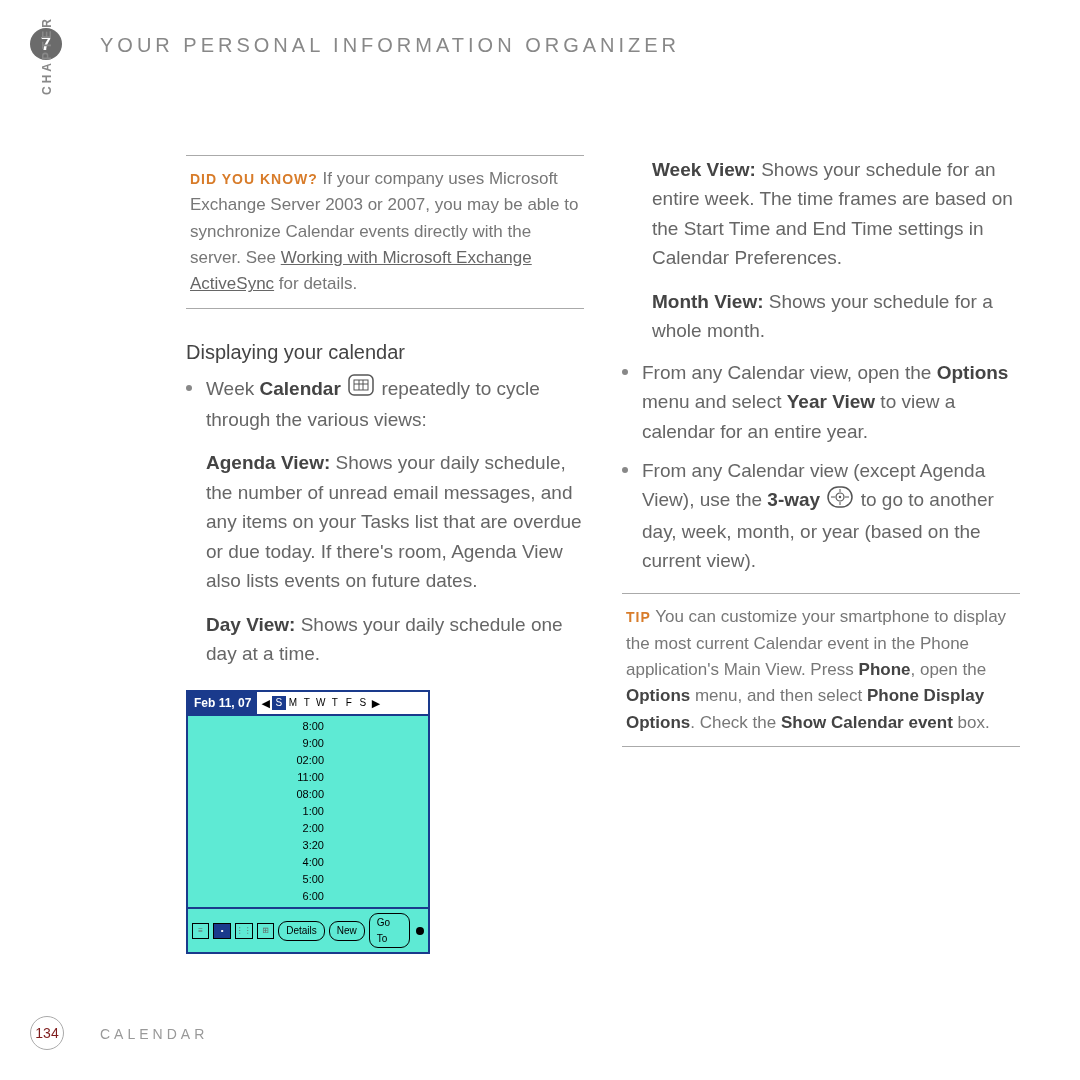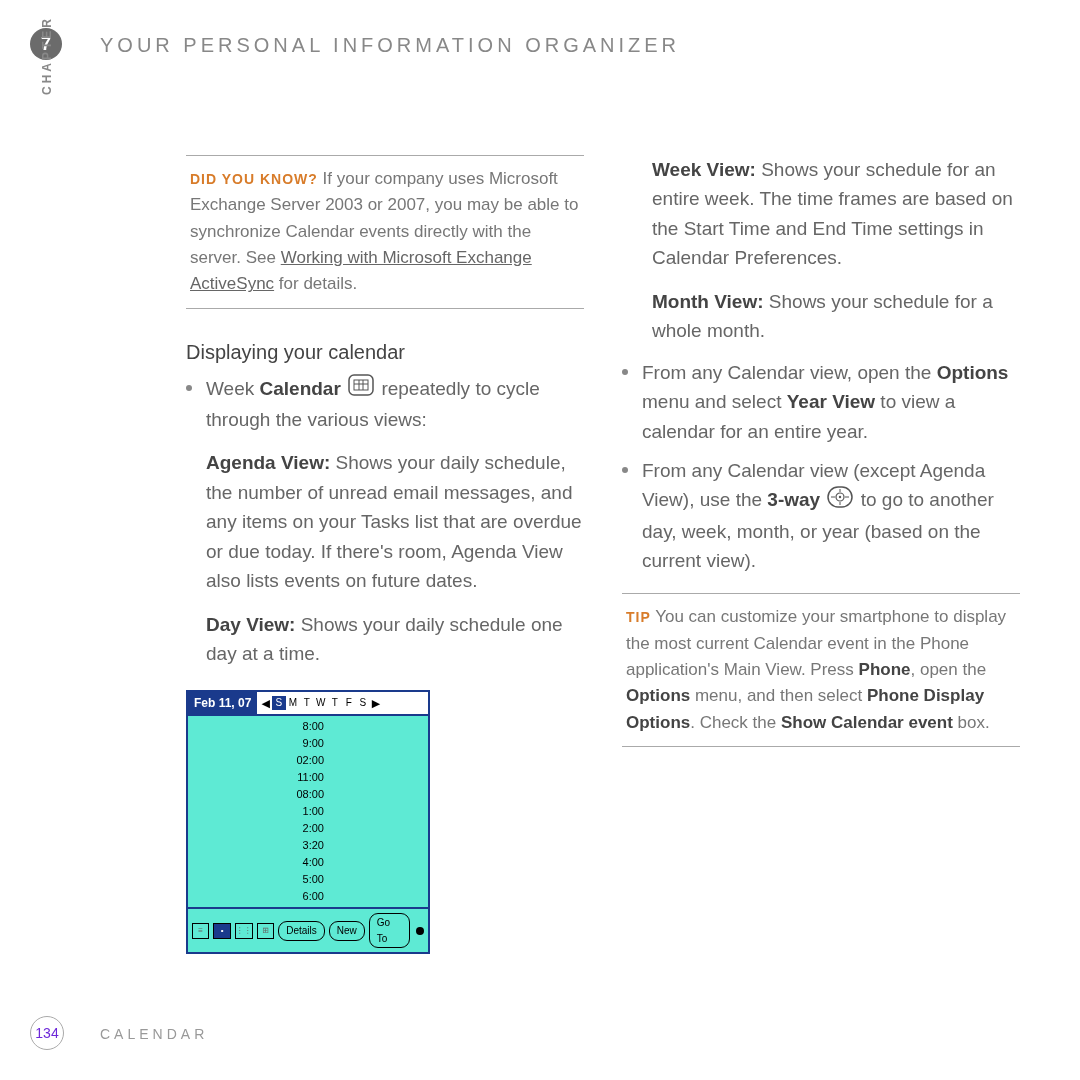--- a/index.html
+++ b/index.html
@@ -207,21 +207,21 @@
     bottom: 30px;
     left: 30px;
     width: 32px;
     height: 32px;
     border: 1px solid #aaa;
     border-radius: 50%;
     display: flex;
     align-items: center;
     justify-content: center;
     font-size: 14px;
-    color: #6d28d9;
+    color: #7f1d1d;
   }
   .footer-txt {
     position: absolute;
     bottom: 38px;
     left: 100px;
     letter-spacing: 4px;
     font-size: 14px;
     color: #999;
   }
 </style>

